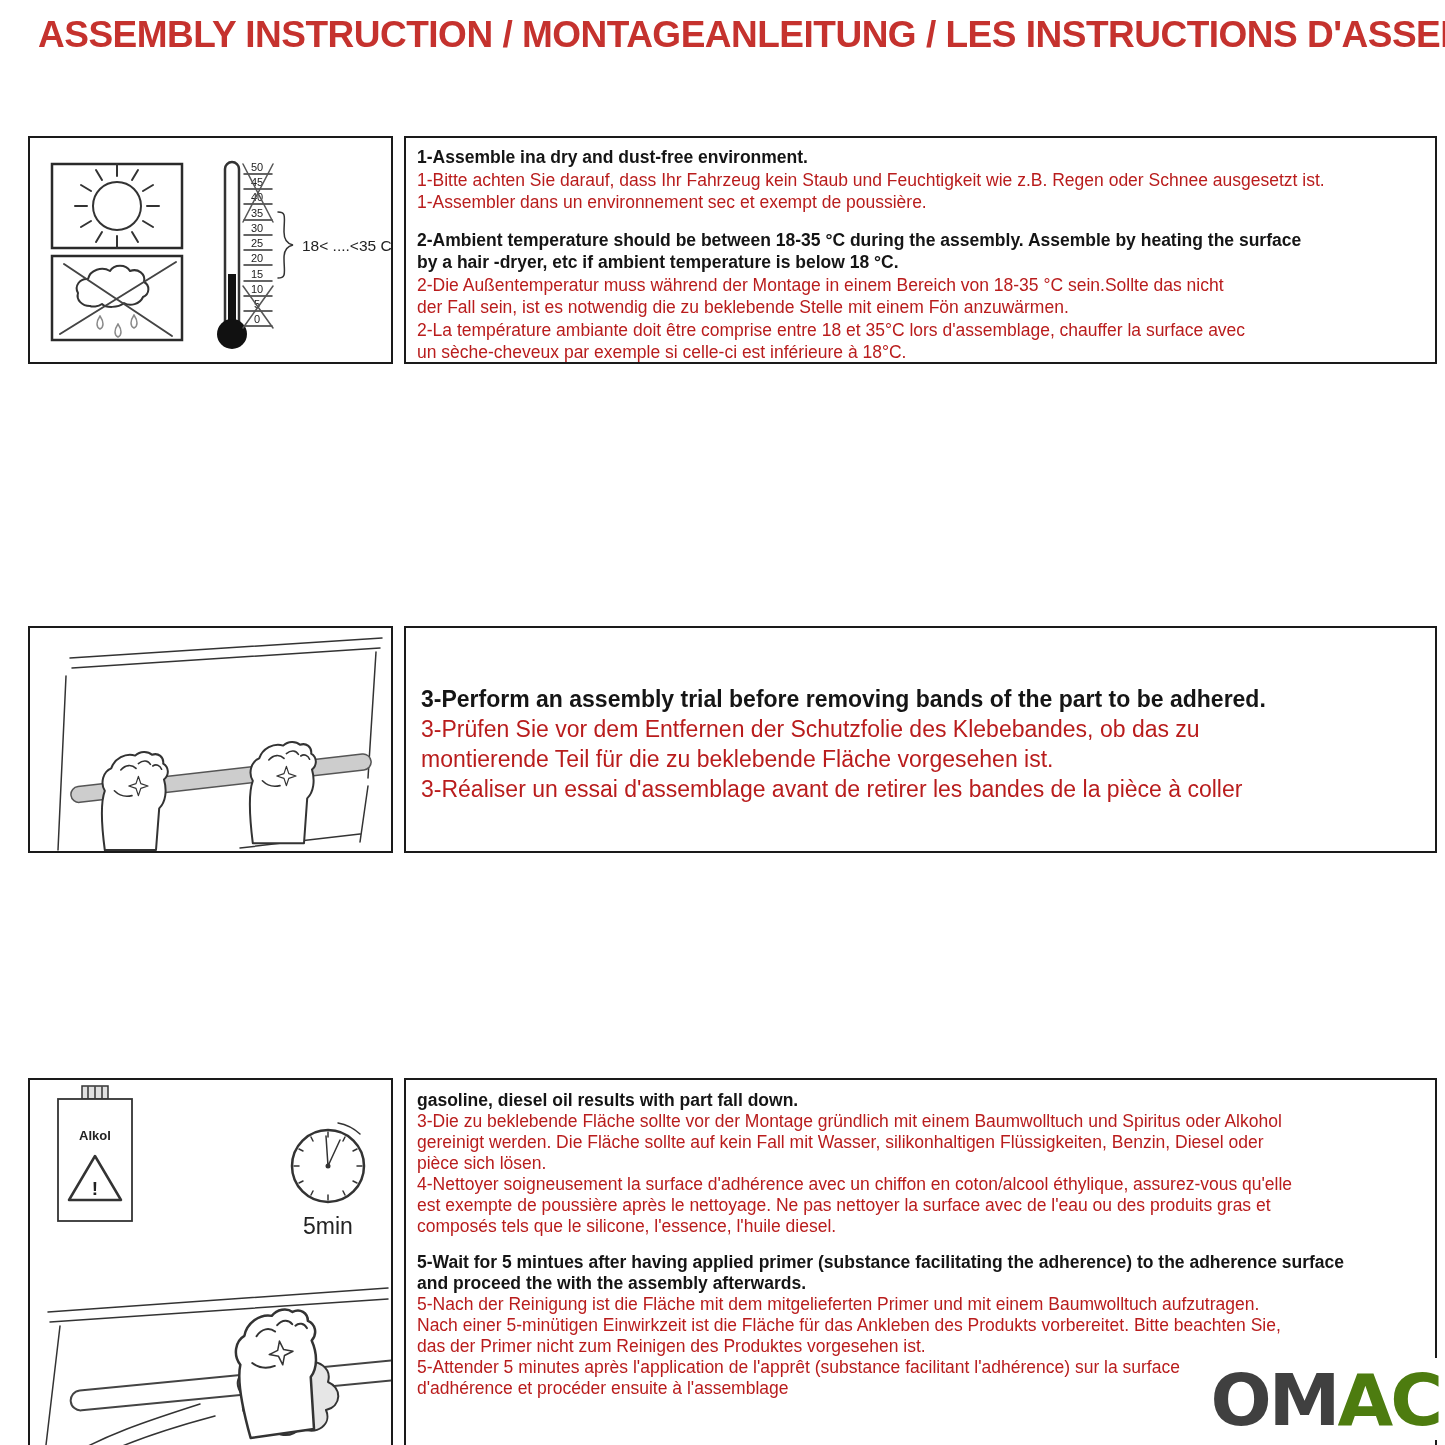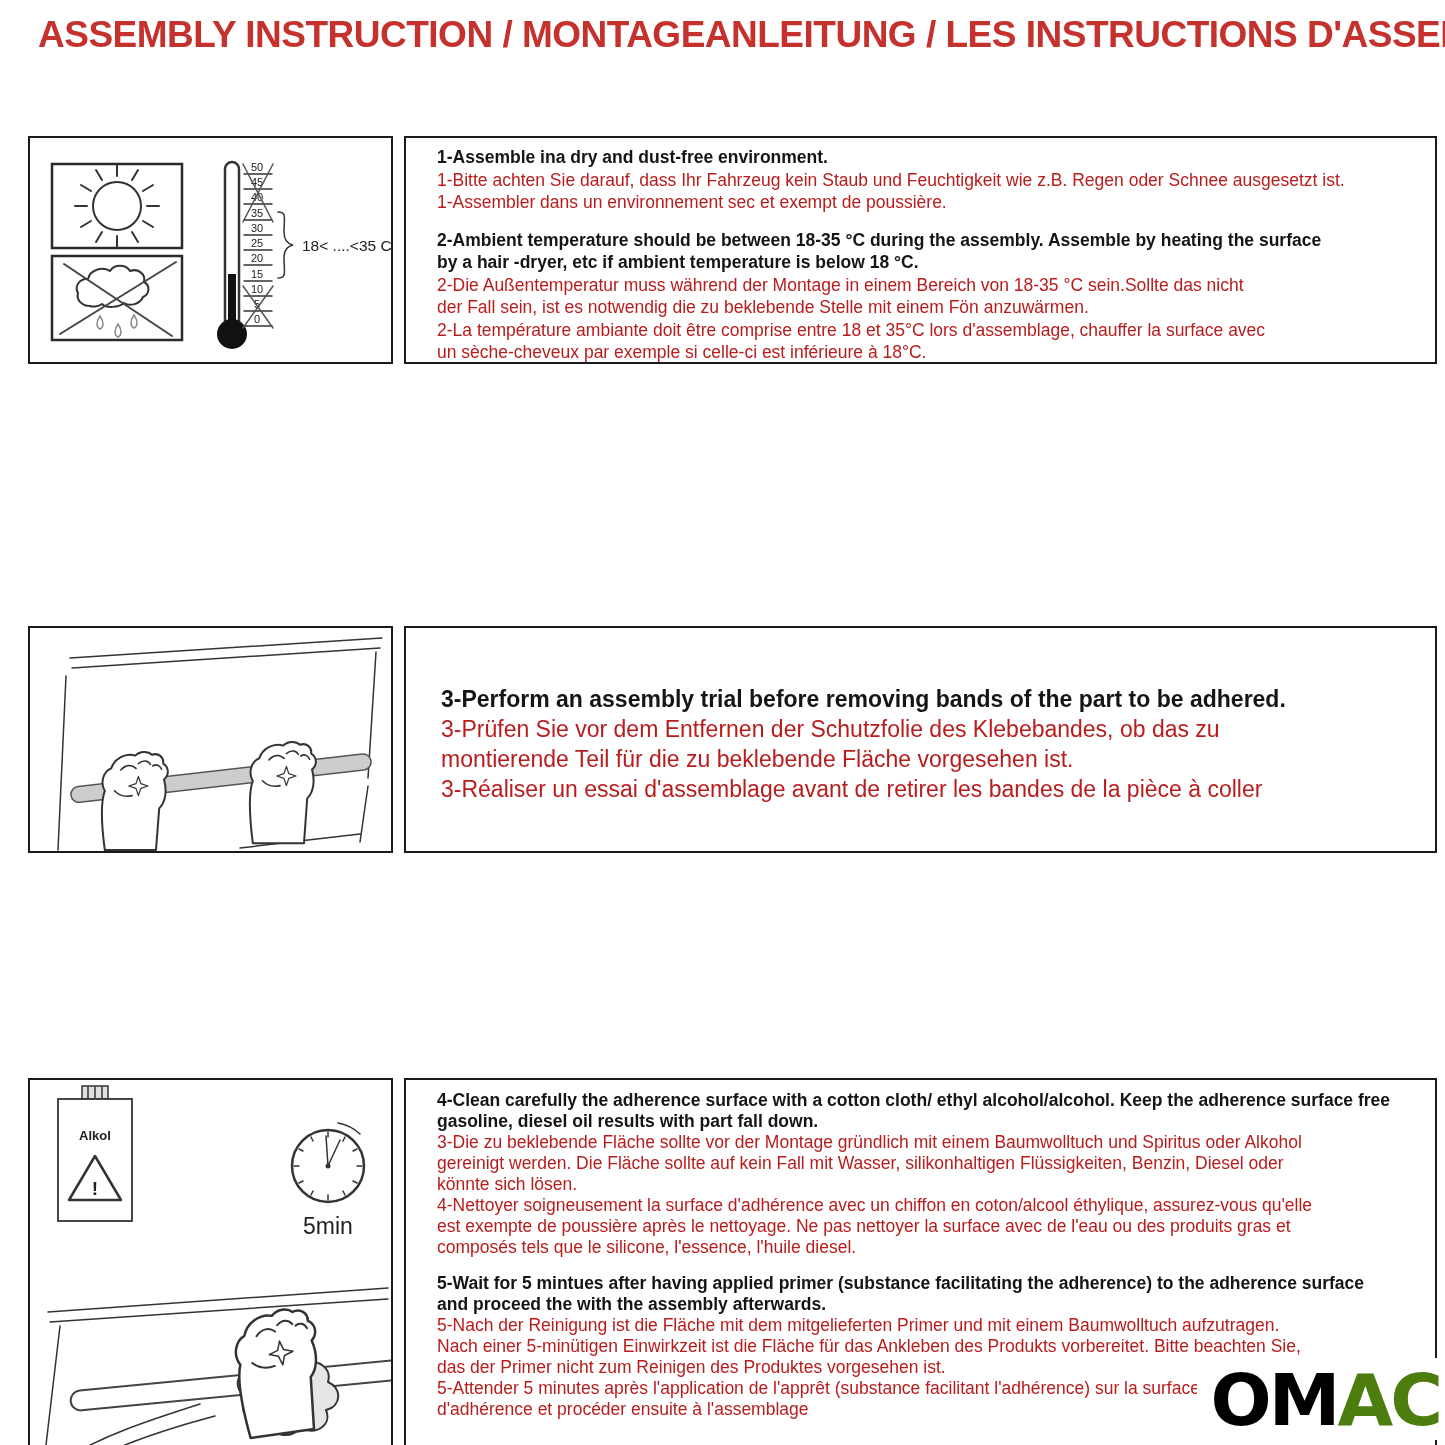--- a/index.html
+++ b/index.html
@@ -9,40 +9,40 @@
        color:#c5322e;letter-spacing:-0.5px;white-space:nowrap;}
   .row{position:absolute;left:0;width:1445px;}
   .figbox{position:absolute;left:28px;width:365px;border:2px solid #1a1a1a;
        background:#fff;box-sizing:border-box;overflow:hidden;}
   .textbox{position:absolute;left:404px;width:1033px;border:2px solid #1a1a1a;
        background:#fff;box-sizing:border-box;overflow:hidden;}
   .r1{top:68px;height:228px;} .r2{top:313px;height:227px;} .r3{top:539px;height:386px;}
   .r4{top:934px;height:220px;} .r5{top:1171px;height:222px;}
   .textbox{padding:8px 10px 0 11px;}
   .tb-center{display:flex;flex-direction:column;justify-content:center;padding-left:15px;}
-  .ln{white-space:nowrap;margin-left:20px;}
+  .ln{white-space:nowrap;}
   .t-s .ln{font-size:17.5px;line-height:22.5px;}
   .t-s3 .ln{font-size:17.5px;line-height:21px;}
   .t-l .ln{font-size:23px;line-height:30px;}
   .b{font-weight:700;color:#151515;}
   .r{font-weight:400;color:#b91c1c;}
   .gap{margin-top:15px;}
   svg{display:block;}
   .sk{fill:none;stroke:#333;stroke-width:2;stroke-linecap:round;stroke-linejoin:round;}
   .sk15{fill:none;stroke:#333;stroke-width:1.5;stroke-linecap:round;}
   .skbox{fill:none;stroke:#2a2a2a;stroke-width:2.5;}
   .hand-fill{fill:#fff;stroke:#333;stroke-width:2.5;stroke-linejoin:round;}
   .spark{fill:#fff;stroke:#333;stroke-width:1.5;stroke-linejoin:round;}
   .grayfill{fill:#cdcdcd;stroke:#555;stroke-width:1.5;}
   .cloth{fill:#e6e6e6;stroke:#333;stroke-width:2;stroke-linejoin:round;}
   .svgtxt{font-family:"Liberation Sans",sans-serif;fill:#222;}
   .logo{position:absolute;right:3px;bottom:5px;background:#fff;padding:4px 2px 2px 14px;
        font-family:"DejaVu Sans",sans-serif;font-weight:700;font-size:72px;line-height:76px;
        letter-spacing:-3px;white-space:nowrap;}
-  .logo .lb{color:#000000;} .logo .lr{color:#4d7c0f;}
+  .logo .lb{color:#404040;} .logo .lr{color:#4d7c0f;}
 </style>
 </head>
 <body>
 
 <div class="page-title">ASSEMBLY INSTRUCTION / MONTAGEANLEITUNG / LES INSTRUCTIONS D'ASSEMBLAGE</div>
 
 <div class="row r1">
   <div class="figbox r1">
     <svg width="361" height="224" viewBox="0 0 361 224">
 
@@ -171,27 +171,26 @@
       </g>
       <g transform="translate(198,240) rotate(-8)">
         <path class="hand-fill" d="M6,120 C2,90 0,62 6,46 C0,36 4,22 14,18 C18,6 32,-2 44,2 C50,-4 60,-4 65,1 C73,-2 80,4 79,12 C86,16 87,26 80,32 C84,46 82,60 74,68 L70,120 Z"></path>
         <path class="sk" d="M26,20 C32,13 40,13 45,18 M48,12 C54,7 60,8 63,13 M66,15 C70,12 75,14 77,19 M18,46 C24,52 32,54 40,52"></path>
         <path class="spark" d="M48,28 L51,37 L60,40 L51,43 L48,52 L45,43 L36,40 L45,37 Z"></path>
       </g>
     </svg>
   </div>
   <div class="textbox r3 t-s3" style="padding-top:10px;">
     <div class="para b">
-      <div class="ln">4-Clean carefully the adherence surface with a cotton cloth/ ethyl alcohol/alcohol. Keep the adherence surface free</div>
       <div class="ln">gasoline, diesel oil results with part fall down.</div>
     </div>
     <div class="para r">
       <div class="ln">3-Die zu beklebende Fläche sollte vor der Montage gründlich mit einem Baumwolltuch und Spiritus oder Alkohol</div>
       <div class="ln">gereinigt werden. Die Fläche sollte auf kein Fall mit Wasser, silikonhaltigen Flüssigkeiten, Benzin, Diesel oder</div>
-      <div class="ln">könnte sich lösen.</div>
+      <div class="ln">pièce sich lösen.</div>
     </div>
     <div class="para r">
       <div class="ln">4-Nettoyer soigneusement la surface d'adhérence avec un chiffon en coton/alcool éthylique, assurez-vous qu'elle</div>
       <div class="ln">est exempte de poussière après le nettoyage. Ne pas nettoyer la surface avec de l'eau ou des produits gras et</div>
       <div class="ln">composés tels que le silicone, l'essence, l'huile diesel.</div>
     </div>
     <div class="para b gap">
       <div class="ln">5-Wait for 5 mintues after having applied primer (substance facilitating the adherence) to the adherence surface</div>
       <div class="ln">and proceed the with the assembly afterwards.</div>
     </div>

